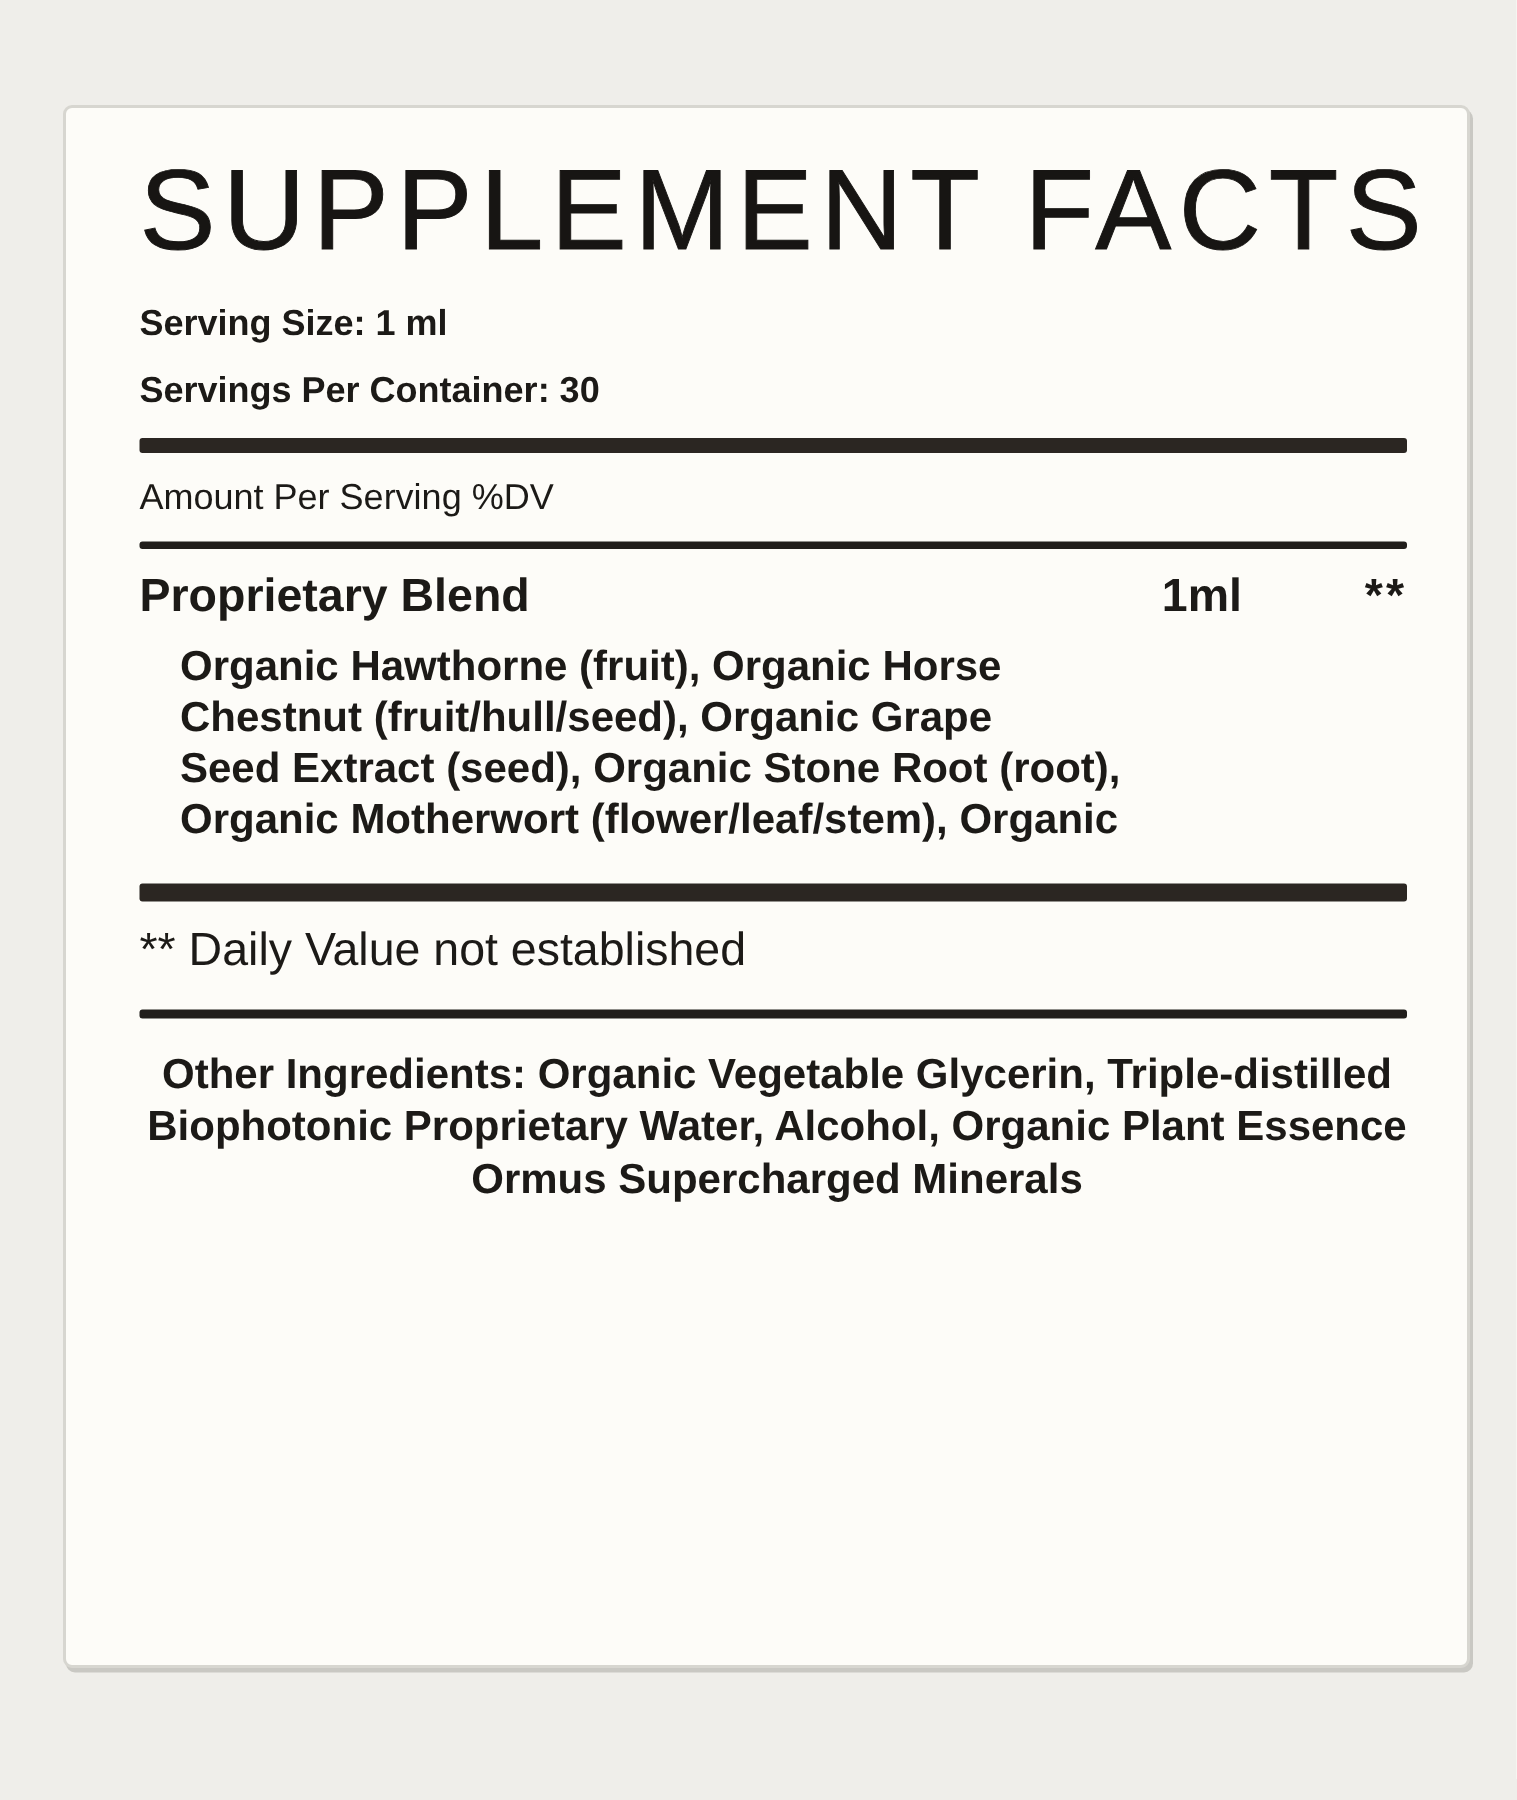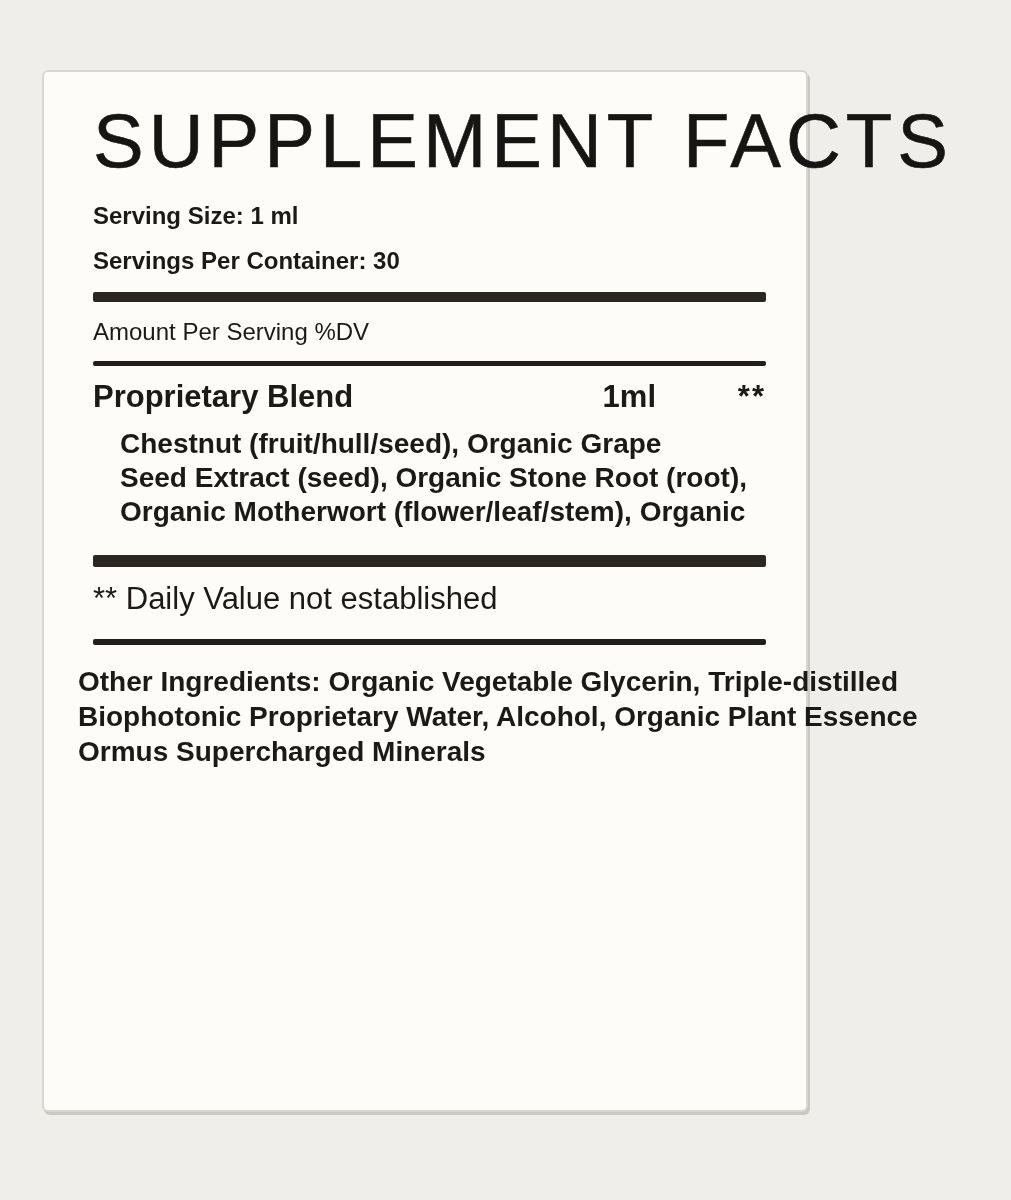--- a/index.html
+++ b/index.html
@@ -12,21 +12,21 @@
     position: relative;
     background: #efeeea;
     font-family: "Liberation Sans", sans-serif;
     color: #1c1a17;
     overflow: hidden;
   }
   .card {
     position: absolute;
     left: 42px;
     top: 70px;
-    width: 766px;
+    width: 938px;
     height: 1042px;
     box-sizing: border-box;
     background: #fdfcf8;
     border: 2px solid #d7d6d0;
     border-radius: 6px;
     box-shadow: 2px 3px 0 #c9c8c3;
     padding: 30px 40px 0 49px;
   }
   .title {
     font-size: 76px;
@@ -110,20 +110,21 @@
   .rule-thin-bottom {
     height: 6px;
     background: #211e1b;
     margin-top: 18px;
   }
   .other-ingredients {
     margin: 19px -20px 0 -15px;
     font-size: 28px;
     font-weight: 700;
     line-height: 35px;
+    text-align: center;
   }
   .other-line {
     white-space: nowrap;
   }
 </style>
 </head>
 <body>
 
 <div class="card">
 
@@ -140,20 +141,21 @@
 
   <div class="rule rule-thin-top"></div>
 
   <div class="blend-row">
     <span>Proprietary Blend</span>
     <span class="blend-amount">1ml</span>
     <span class="blend-dv">**</span>
   </div>
 
   <div class="ingredients">
+    <div class="ing-line">Organic Hawthorne (fruit), Organic Horse</div>
     <div class="ing-line">Chestnut (fruit/hull/seed), Organic Grape</div>
     <div class="ing-line">Seed Extract (seed), Organic Stone Root (root),</div>
     <div class="ing-line">Organic Motherwort (flower/leaf/stem), Organic</div>
   </div>
 
   <div class="rule rule-thick-bottom"></div>
 
   <div class="footnote">** Daily Value not established</div>
 
   <div class="rule rule-thin-bottom"></div>

